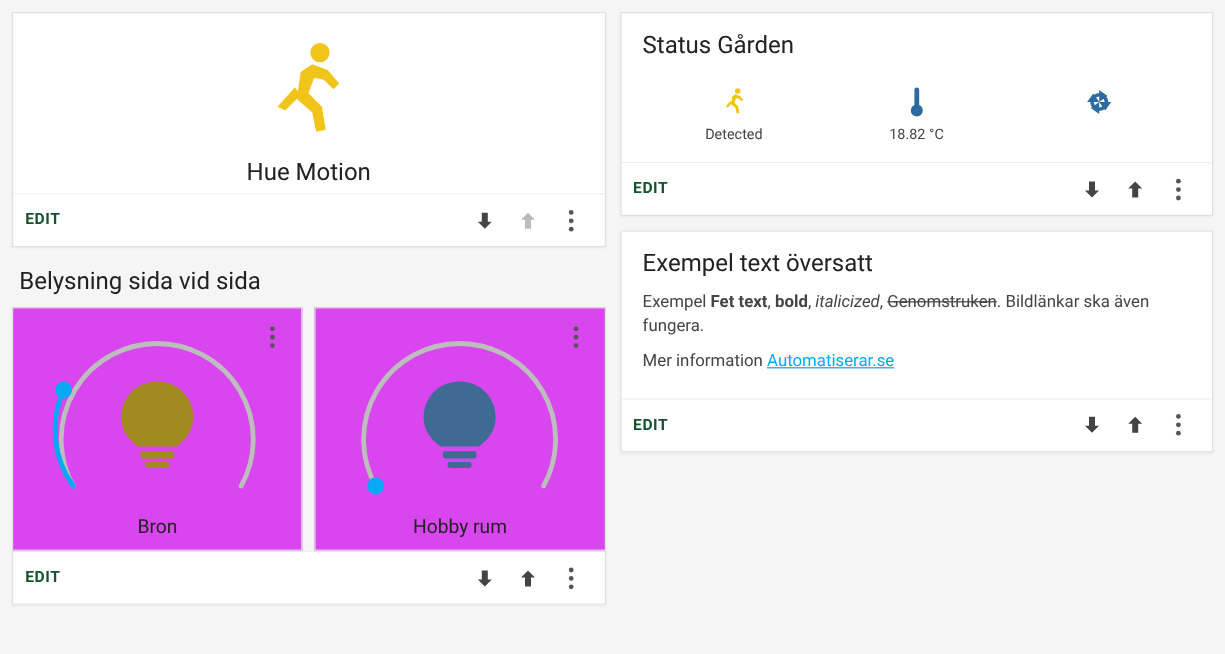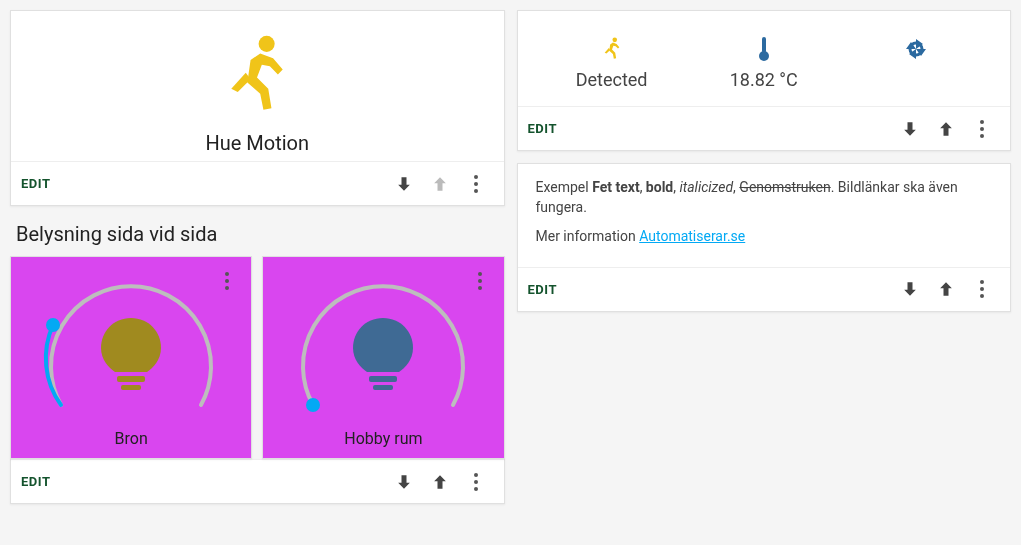--- a/index.html
+++ b/index.html
@@ -50,21 +50,21 @@
     display: flex; align-items: center; justify-content: center;
     cursor: pointer; border-radius: 50%;
     color: #444;
   }
   .icon-btn.disabled { color: #bbb; cursor: default; }
   .run-figure { text-align: center; padding: 20px 0 6px; }
   .run-caption { font-size: 20px; color: #222; margin-top: 6px; }
   .status-row { display: flex; justify-content: space-around; padding: 10px 0 6px; }
   .status-item { text-align: center; flex:1; }
   .status-icon { height: 28px; display:flex; align-items:center; justify-content:center; margin-bottom:6px; }
-  .status-label { font-size: 18px; color: #444; }
+  .status-label { font-size: 12px; color: #444; }
   .light-grid { display: flex; gap: 10px; }
   .light-card {
     flex: 1;
     background: #d946ef;
     border: 1px solid #e0e0e0;
     box-shadow: 0 1px 2px rgba(0,0,0,0.06);
     padding: 8px 10px 10px;
     position: relative;
     text-align: center;
   }
@@ -193,20 +193,21 @@
         </div>
       </div>
     </div>
 
   </div>
 
   <div class="col">
 
     <div class="card">
       <div class="card-body">
+        <div class="card-title">Status Gården</div>
         <div class="status-row">
           <div class="status-item">
             <div class="status-icon">
               <svg width="22" height="26" viewBox="0 0 48 56">
                 <g fill="#f0c419">
                   <circle cx="30" cy="8" r="5"></circle>
                   <path d="M26 14 l8 3 l6 7 l-3 3 l-5 -5 l-5 -1 l-3 8 l7 7 l2 12 l-5 1 l-2 -10 l-8 -7 l2 -14 z"></path>
                   <path d="M20 30 l-8 8 l-4 -2 l9 -10 z"></path>
                 </g>
               </svg>
@@ -250,20 +251,21 @@
               <span></span>
               <span></span>
               <span></span>
             </div>
         </div>
       </div>
     </div>
 
     <div class="card">
       <div class="card-body example-body">
+        <div class="card-title">Exempel text översatt</div>
         <p>
           <span>Exempel </span><b>Fet text</b><span>, </span><b>bold</b><span>, </span><i>italicized</i><span>, </span><s>Genomstruken</s><span>. Bildlänkar ska även fungera.</span>
         </p>
         <p>
           <span>Mer information </span><a href="#">Automatiserar.se</a>
         </p>
       </div>
       <div class="card-footer">
         <div class="edit-link">EDIT</div>
         <div class="spacer"></div>

